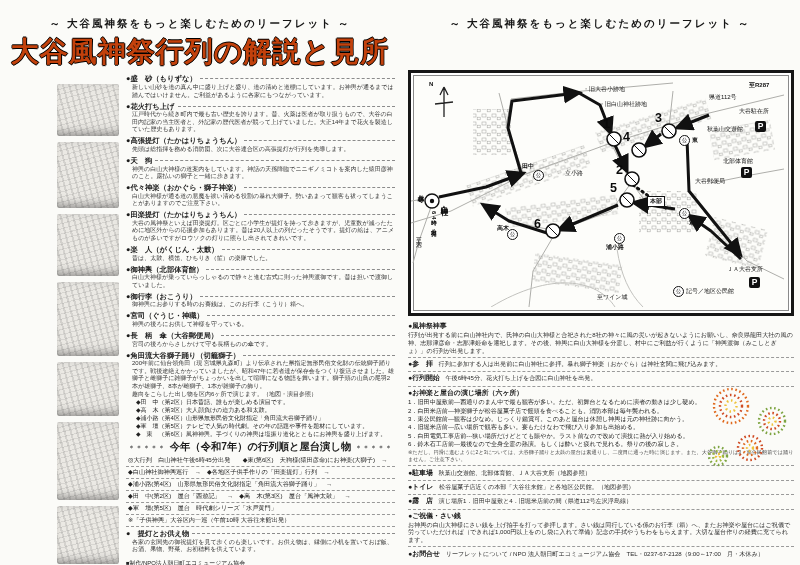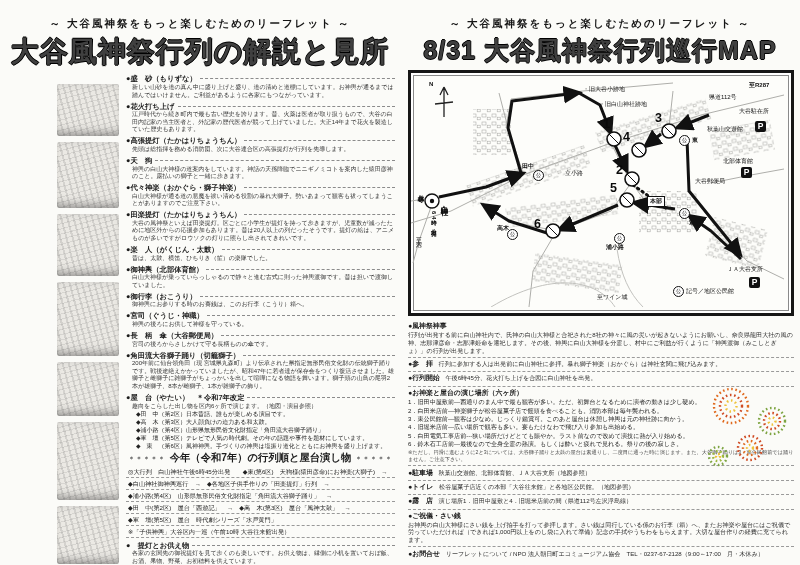--- a/index.html
+++ b/index.html
@@ -1,21 +1,21 @@
 <!DOCTYPE html>
 <html><head>
 <meta charset="utf-8">
 <style>
   html,body{margin:0;padding:0;background:#e9e9e7;}
   #sheet{position:relative;width:800px;height:565px;background:#fbfbf8;overflow:hidden;
          font-family:"Liberation Sans","DejaVu Sans",sans-serif;color:#1b1b1b;}
   .page{position:absolute;top:8px;height:565px;width:400px;overflow:hidden;}
   #pL{left:0;} #pR{left:400px;}
   .tagline{font-size:10.5px;font-weight:bold;text-align:center;letter-spacing:2px;padding-top:9px;color:#151515;}
-  .btitle{text-align:center;font-weight:900;color:#404040;letter-spacing:1px;
+  .btitle{text-align:center;font-weight:900;color:#c2410c;letter-spacing:1px;
           text-shadow:0.8px 0 #000,-0.8px 0 #000,0 0.8px #000,0 -0.8px #000;}
   #pL .btitle{font-size:28px;margin:2px 0 0;}
   #pR .btitle{font-size:25px;margin:3px 0 0;}
 
   
   .cols{position:absolute;left:57px;right:5px;top:64px;bottom:3px;display:flex;}
   .strip{width:62px;display:flex;flex-direction:column;gap:6px;padding-top:12px;}
   .sk{border-radius:2px;background-color:#ebe9e4;
       background-image:repeating-linear-gradient(75deg,rgba(90,90,90,.16) 0 2px,transparent 2px 6px),
                        repeating-linear-gradient(-15deg,rgba(70,70,70,.12) 0 1px,transparent 1px 5px);
@@ -130,24 +130,20 @@
         <div class="ih">
             <span class="t">●長　柄　傘（大谷郵便局）</span>
             <span class="dash"></span>
           </div>
         <div class="ib">宮司の後ろからさしかけて守る長柄ものの傘です。</div>
         <div class="ih">
             <span class="t">●角田流大谷獅子踊り（切籠獅子）</span>
             <span class="dash"></span>
           </div>
         <div class="ib">200年前に仙台領角田（現 宮城県丸森町）より伝承された県指定無形民俗文化財の伝統獅子踊りです。戦後途絶えかかっていましたが、昭和47年に若者達が保存会をつくり復活させました。雄獅子と雌獅子に雑獅子がちょっかいを出して喧嘩になる物語を舞います。獅子頭の山鳥の尾羽2本が雄獅子、8本が雌獅子、1本が雑獅子の飾り。</div>
-        <div class="ih">
-            <span class="t">●屋　台（やたい）　＊令和7年改定</span>
-            <span class="dash"></span>
-          </div>
         <div class="ib">趣向をこらした出し物を区内6ヶ所で演じます。（地図・演目参照）</div>
 
         <div class="sub">◆田　中（第2区）日本昔話、誰もが楽しめる演目です。</div>
         <div class="sub">◆高　木（第3区）大人顔負けの迫力ある和太鼓。</div>
         <div class="sub">◆浦小路（第4区）山形県無形民俗文化財指定「角田流大谷獅子踊り」</div>
         <div class="sub">◆軍　壇（第5区）テレビで人気の時代劇。その年の話題や事件を題材にしています。</div>
         <div class="sub">◆　東　（第6区）風神神輿。手づくりの神輿は塩振り道化とともにお神輿を盛り上げます。</div>
 
         <div class="order">
           <div class="ot">
@@ -172,21 +168,20 @@
         <div class="credits">
           <div>■制作/NPO法人朝日町エコミュージアム協会</div>
 
         </div>
       </div>
     </div>
   </div>
 
   <div class="page" id="pR">
     <div class="tagline">～ 大谷風神祭をもっと楽しむためのリーフレット ～</div>
-    <div class="btitle">8/31 大谷風神祭行列巡行MAP</div>
 
     <div class="content">
 
       <div class="mapbox">
         <svg width="373" height="234" viewBox="0 0 373 234">
           <defs>
             <marker id="ah" markerWidth="7" markerHeight="7" refX="4.5" refY="3" orient="auto">
               <path d="M0,0 L6.5,3 L0,6 z" fill="#111"></path>
             </marker>
             <pattern id="bl" width="10" height="8" patternUnits="userSpaceOnUse">

